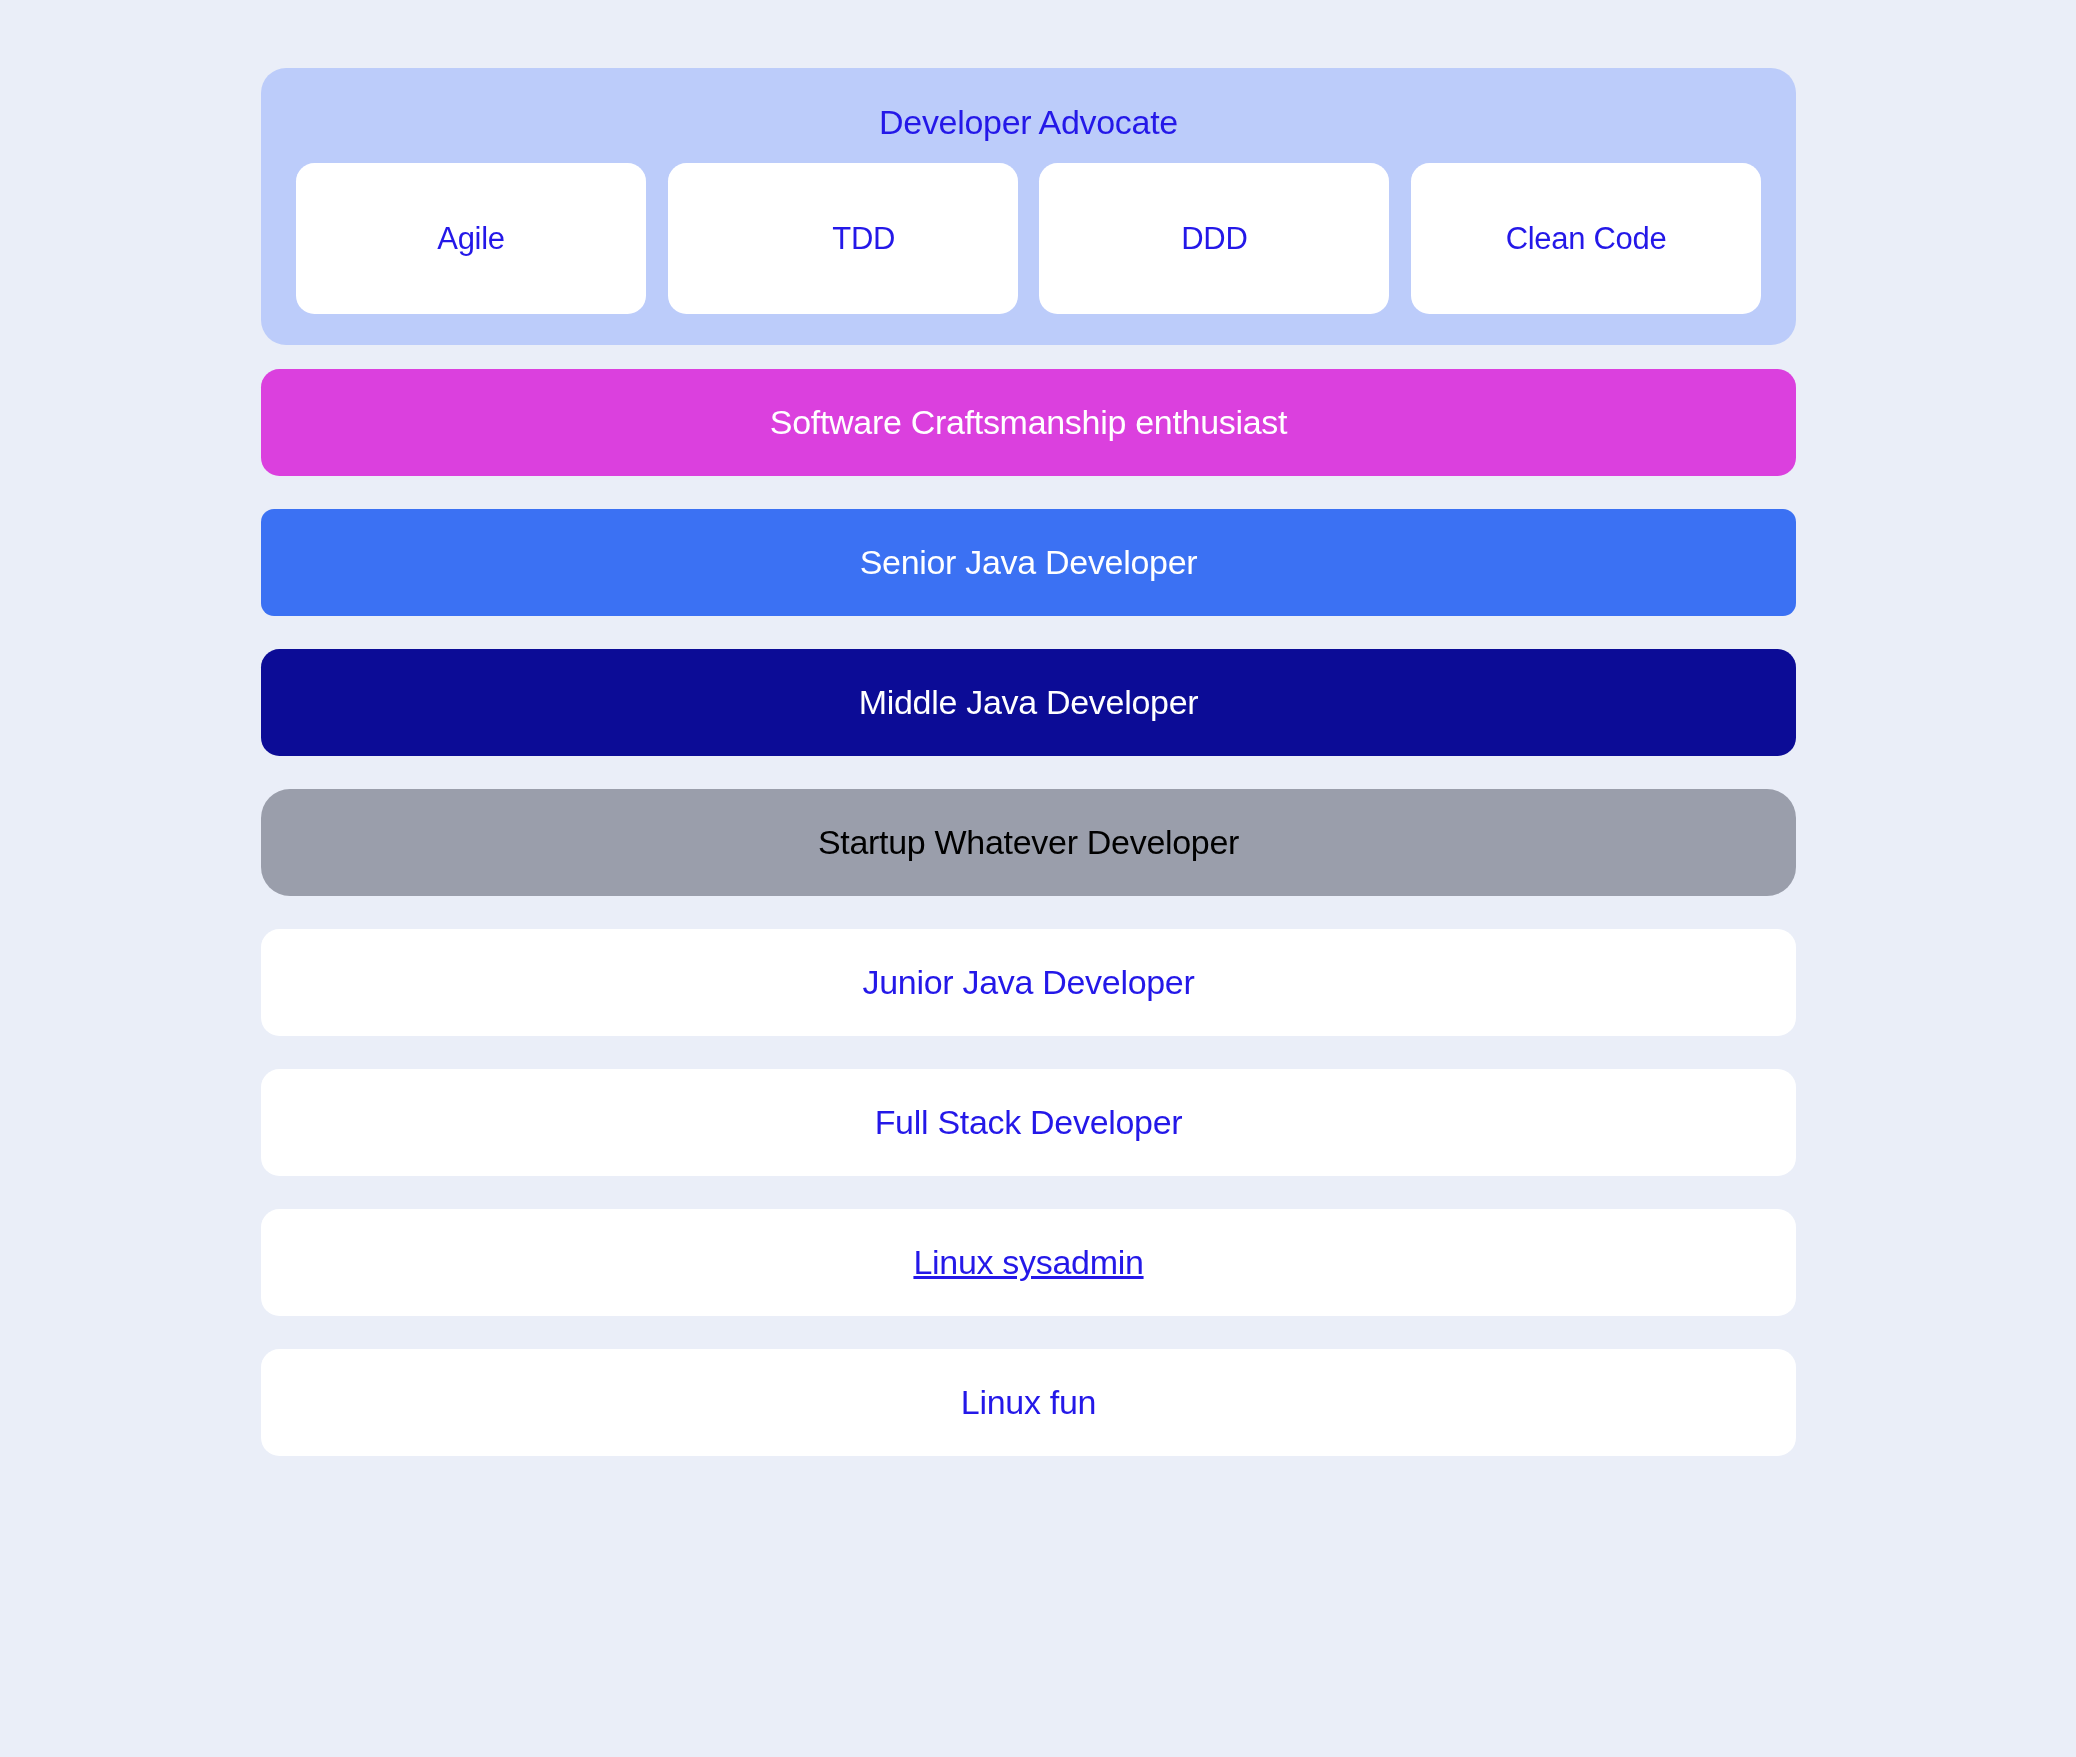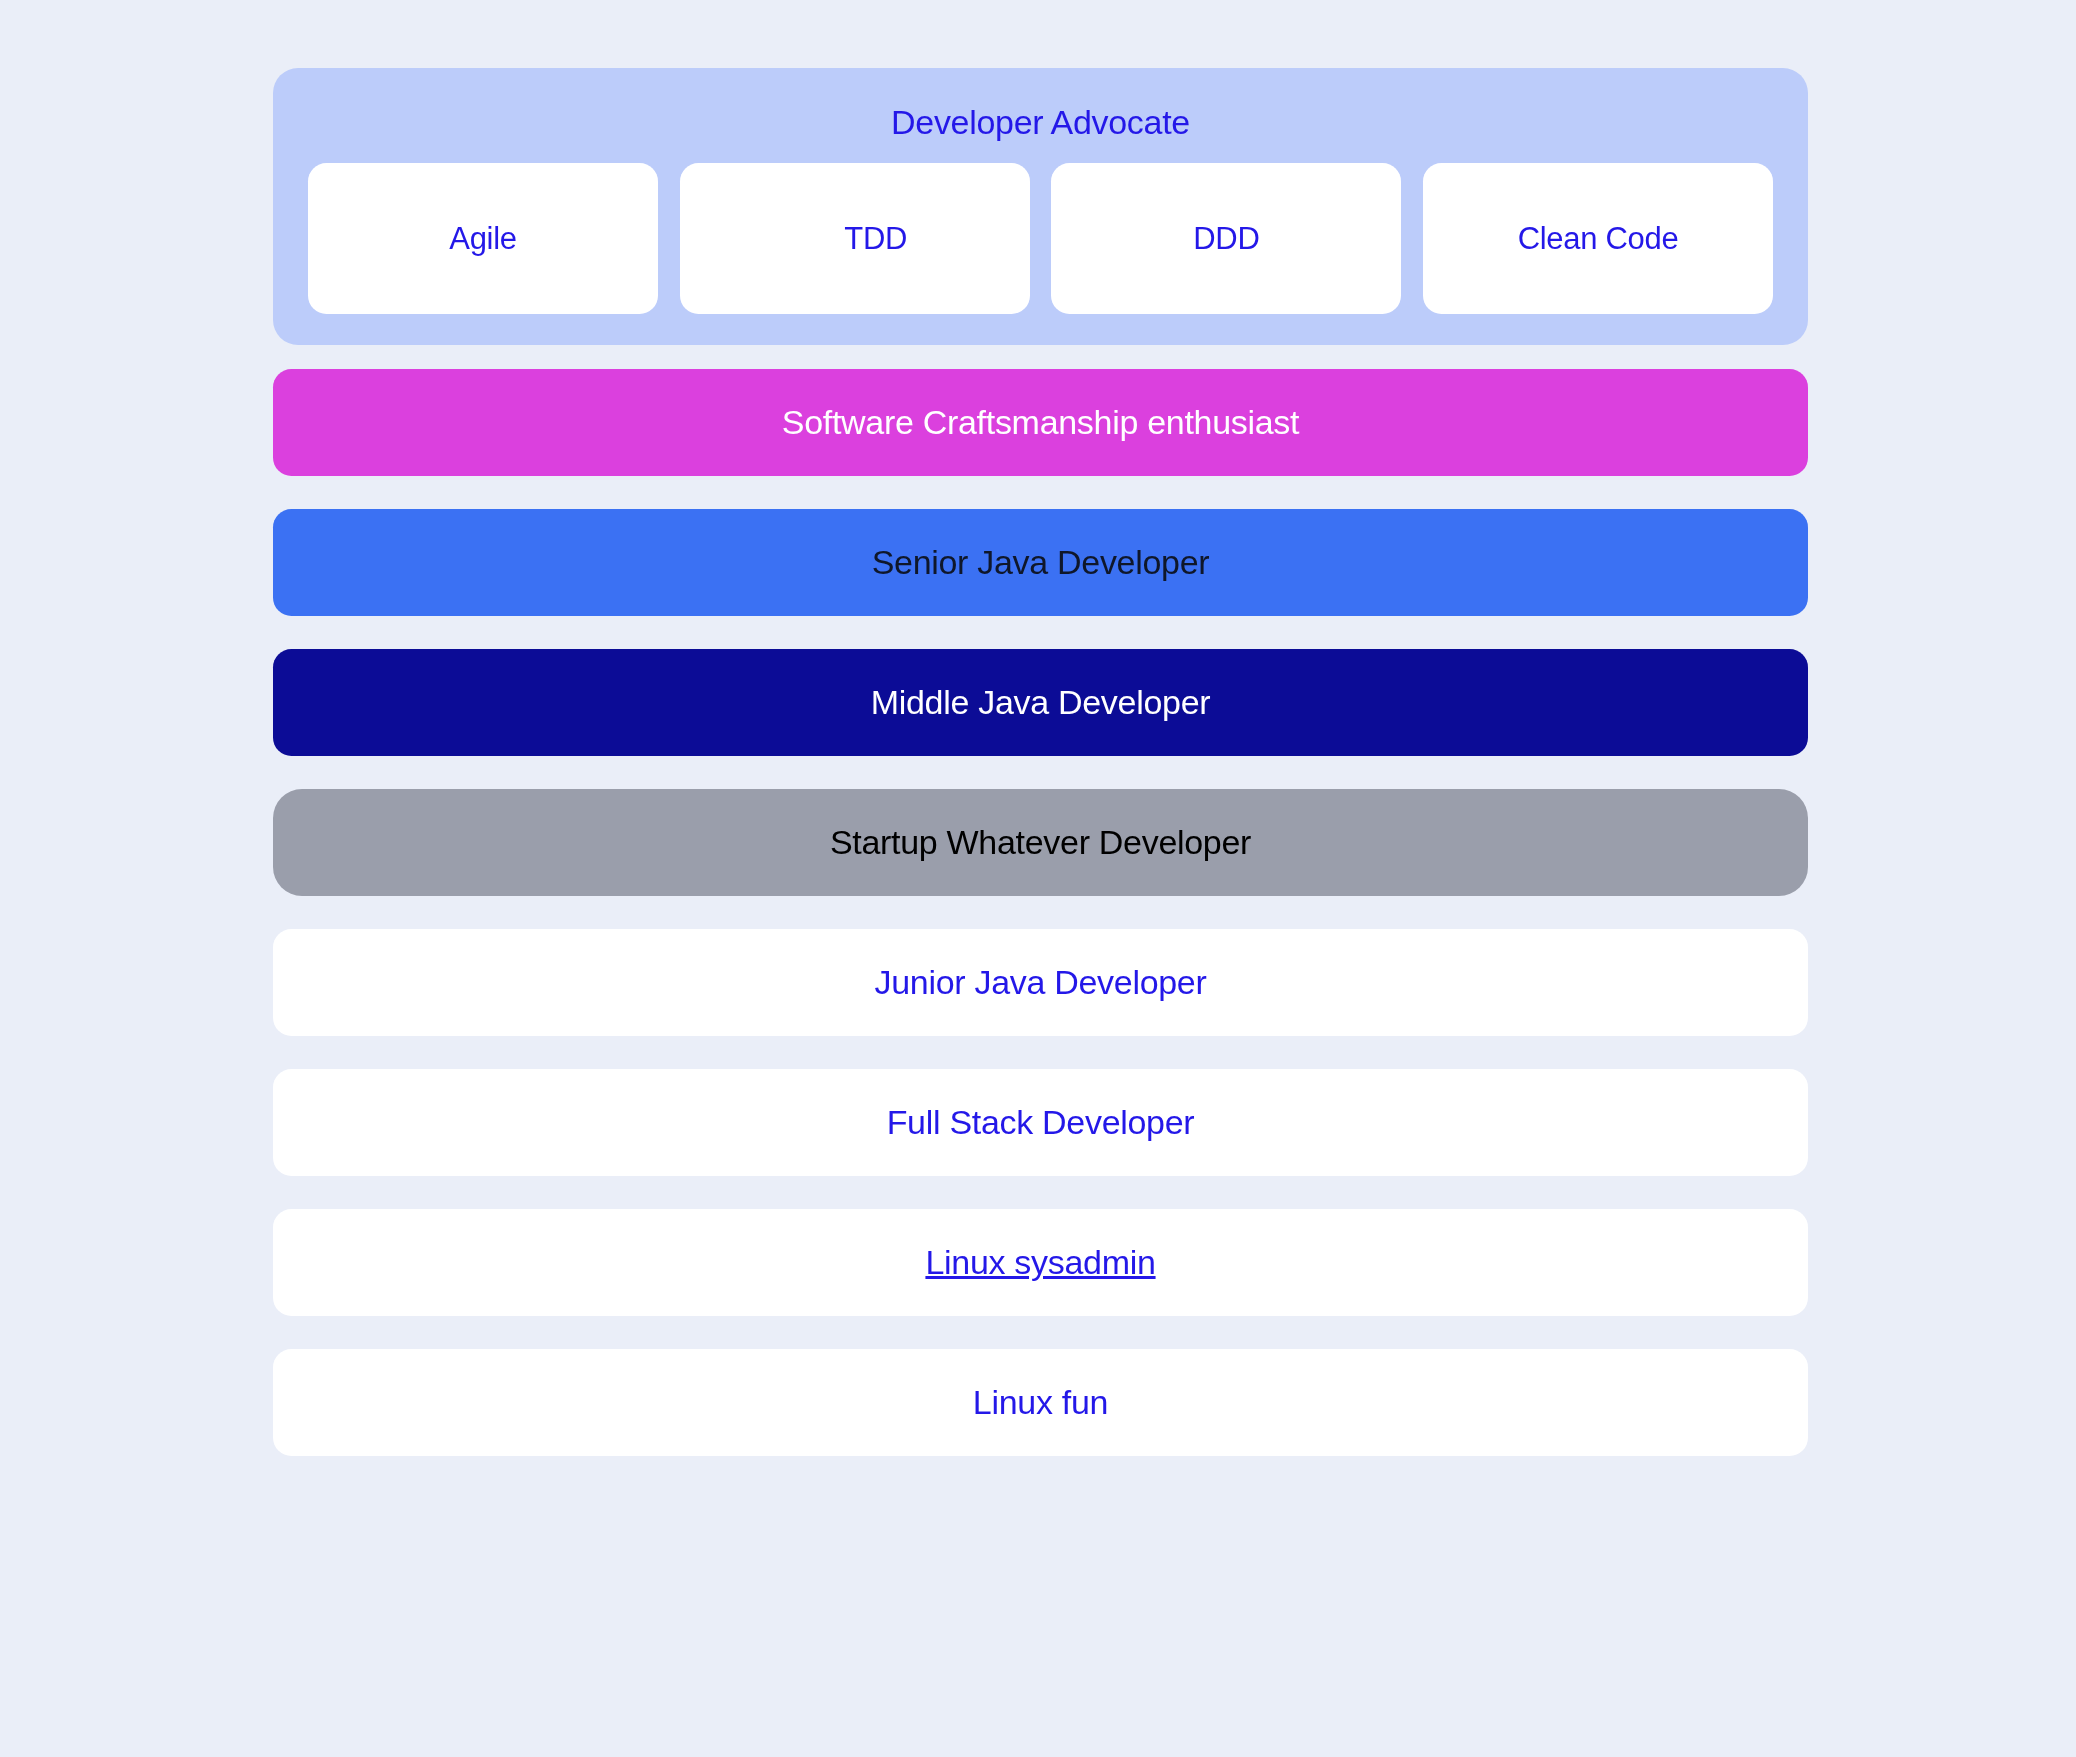--- a/index.html
+++ b/index.html
@@ -9,21 +9,21 @@
   body {
     width: 2077px;
     height: 1757px;
     background: #eaeef8;
     font-family: "Liberation Sans", sans-serif;
     overflow: hidden;
   }
 
   #stack {
     position: absolute;
-    left: 273px;
+    left: 261px;
     top: 68px;
     width: 1535px;
     display: flex;
     flex-direction: column;
   }
 
   
   .group-card {
     background: #bcccfa;
     border-radius: 25px;
@@ -98,21 +98,21 @@
       <div class="pill" style="background: rgb(255, 255, 255); color: rgb(36, 24, 232);">Agile</div>
       <div class="pill" style="background: rgb(255, 255, 255); color: rgb(36, 24, 232); padding-left: 42px;">TDD</div>
       <div class="pill" style="background: rgb(255, 255, 255); color: rgb(36, 24, 232);">DDD</div>
       <div class="pill" style="background: rgb(255, 255, 255); color: rgb(36, 24, 232);">Clean Code</div>
     </div>
   </div>
 
 
   <div class="bar" style="background: rgb(219, 64, 222); color: rgb(255, 255, 255);">Software Craftsmanship enthusiast</div>
 
-  <div class="bar" style="background: rgb(59, 113, 243); color: #0f172a;">Senior Java Developer</div>
+  <div class="bar" style="background: rgb(59, 113, 243); color: #ffffff; border-radius: 13px;">Senior Java Developer</div>
 
   <div class="bar" style="background: rgb(12, 12, 150); color: rgb(255, 255, 255);">Middle Java Developer</div>
 
   <div class="bar" style="background: rgb(154, 158, 171); color: #000000; border-radius: 29px;">Startup Whatever Developer</div>
 
   <div class="bar" style="background: rgb(255, 255, 255); color: rgb(36, 24, 232);">Junior Java Developer</div>
 
   <div class="bar" style="background: rgb(255, 255, 255); color: rgb(36, 24, 232);">Full Stack Developer</div>
 
   <div class="bar" style="background: rgb(255, 255, 255); color: rgb(36, 24, 232); text-decoration: underline;">Linux sysadmin</div>

